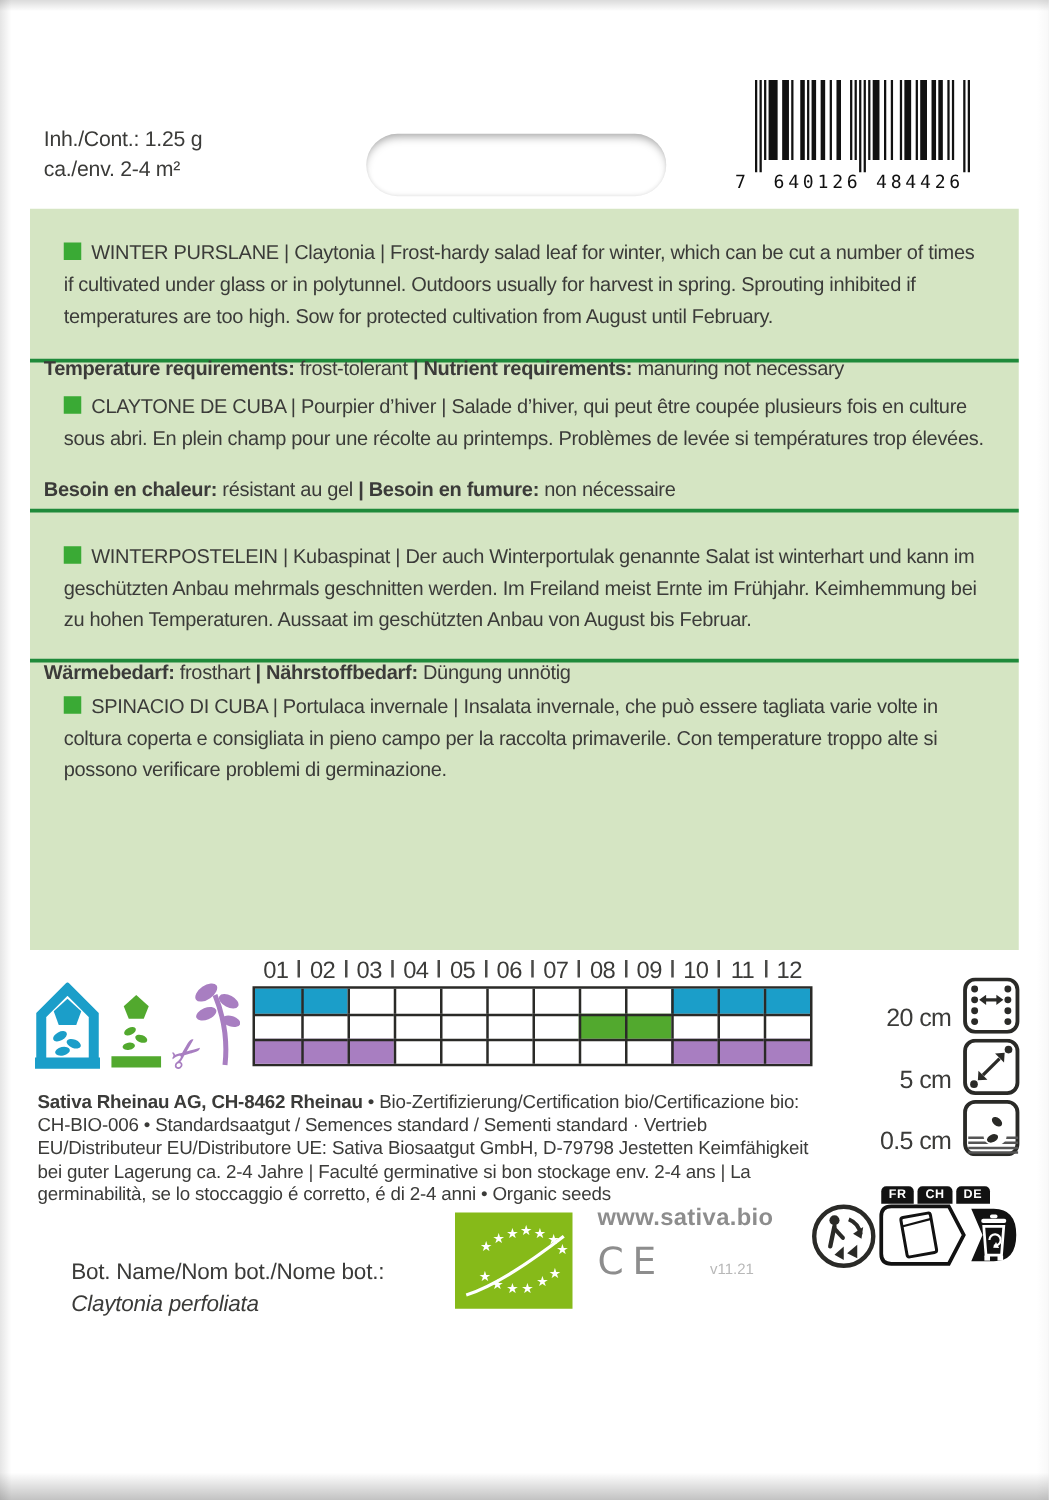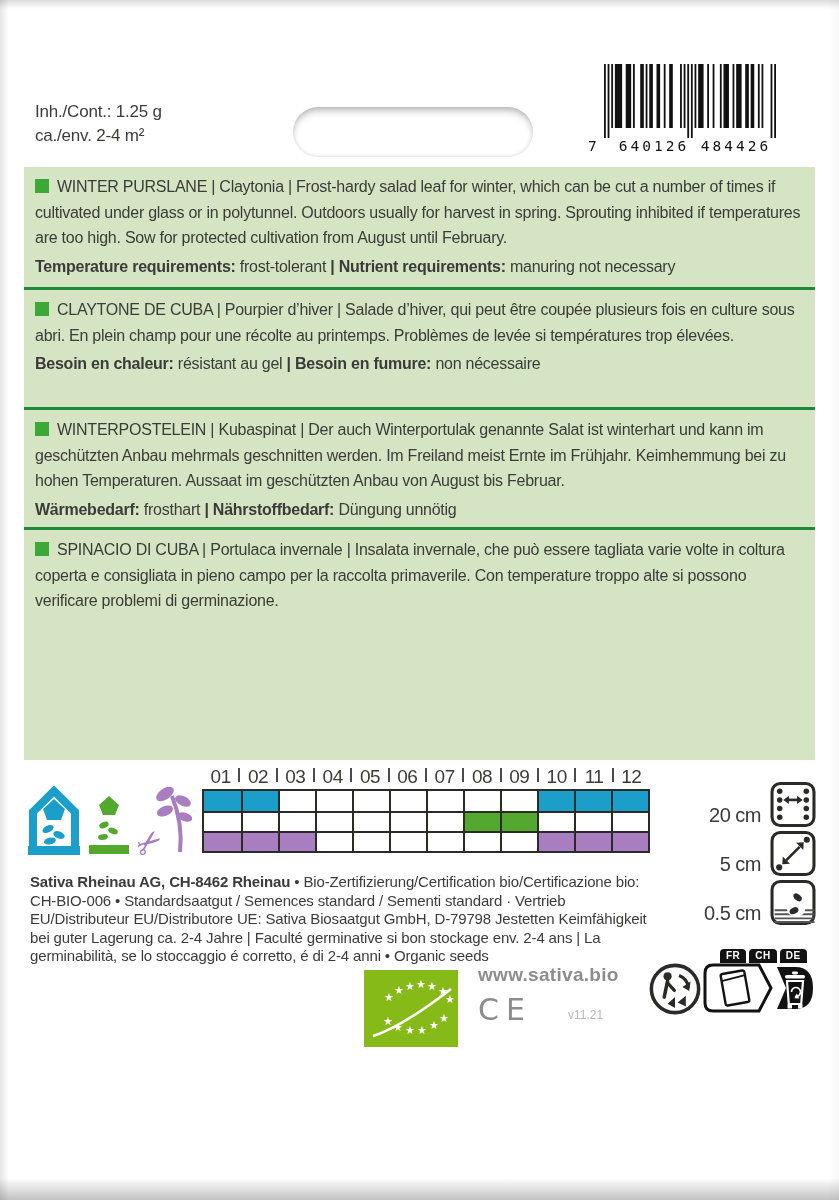--- a/index.html
+++ b/index.html
@@ -21,21 +21,21 @@
   .bc-digits{position:absolute;top:72px;left:0;width:100%;height:20px;
              font-family:"DejaVu Sans Mono",monospace;font-size:14.5px;color:#111;}
   .bc-prefix{position:absolute;left:-16px;top:2px;}
   .bc-left{position:absolute;left:12px;top:2px;width:76px;text-align:center;letter-spacing:3px;}
   .bc-right{position:absolute;left:94px;top:2px;width:76px;text-align:center;letter-spacing:3px;}
 
   
   .green-panel{position:absolute;left:24px;top:167px;width:791px;height:593px;background:#d5e5c3;}
   .section{height:120px;box-sizing:border-box;padding:7px 11px 0;}
   .section + .section{border-top:3px solid #1f8a3a;}
-  .sec-body{margin:0;font-size:16px;line-height:25.5px;letter-spacing:-.25px;}
+  .sec-body{margin:16px;font-size:16px;line-height:25.5px;letter-spacing:-.25px;}
   .sec-req{margin:3px 0 0;font-size:16px;line-height:25px;letter-spacing:-.25px;}
   .bold{font-weight:bold;}
   .bullet{display:inline-block;width:14px;height:14px;background:#3aaa35;margin-right:8px;vertical-align:-1px;}
 
   
   .cal-icons{position:absolute;left:28px;top:784px;display:flex;align-items:flex-end;gap:9px;height:72px;}
   .cal-table{position:absolute;left:202px;top:764px;width:448px;}
   .cal-head{display:grid;grid-template-columns:repeat(12,1fr);height:25px;font-size:19px;letter-spacing:-.5px;}
   .hcell{position:relative;display:flex;align-items:center;justify-content:center;}
   .hcell + .hcell::before{content:"";position:absolute;left:-1px;top:4px;width:2px;height:14px;background:#4a4a48;}
@@ -54,21 +54,21 @@
 
   
   .bot-name{position:absolute;left:57px;top:1004px;font-size:18px;line-height:26px;letter-spacing:-.2px;}
   .bot-italic{font-style:italic;}
   .eu-bio{position:absolute;left:364px;top:970px;width:94px;height:77px;background:#86ba19;}
   .site-url{position:absolute;left:478px;top:964px;font-size:19px;font-weight:bold;color:#8d8d8d;letter-spacing:.3px;}
   .ce-mark{position:absolute;left:478px;top:992px;font-family:"DejaVu Sans",sans-serif;font-size:30px;color:#8d8d8d;letter-spacing:7px;}
   .version{position:absolute;left:568px;top:1008px;font-size:12px;color:#b8b8b8;}
   .triman{position:absolute;left:648px;top:962px;}
   .pkg-label{position:absolute;left:703px;top:949px;width:114px;}
-  .pkg-tabs{display:flex;gap:3px;margin-left:17px;}
+  .pkg-tabs{display:flex;gap:3px;margin-left:2px;}
   .pkg-tab{background:#121212;color:#fff;font-size:10px;font-weight:bold;letter-spacing:.5px;
            padding:1px 6px 2px;border-radius:4px 4px 0 0;}
 </style>
 </head>
 <body>
 
 <div class="page">
 
   <div class="content-info">
     <div>Inh./Cont.:  1.25 g</div>
@@ -261,20 +261,24 @@
         <rect x="3" y="42.5" width="38" height="0.1" fill="none"></rect>
       </svg>
     </div>
   </div>
 
   <p class="company">
     <b>Sativa Rheinau AG, CH-8462 Rheinau</b>
     <span>• Bio-Zertifizierung/Certification bio/Certificazione bio: CH-BIO-006 • Standardsaatgut / Semences standard / Sementi standard · Vertrieb EU/Distributeur EU/Distributore UE: Sativa Biosaatgut GmbH, D-79798 Jestetten Keimfähigkeit bei guter Lagerung ca. 2-4 Jahre | Faculté germinative si bon stockage env. 2-4 ans | La germinabilità, se lo stoccaggio é corretto, é di 2-4 anni • Organic seeds</span>
   </p>
 
+  <div class="bot-name">
+    <div>Bot. Name/Nom bot./Nome bot.:</div>
+    <div class="bot-italic">Claytonia perfoliata</div>
+  </div>
 
   <div class="eu-bio">
     <svg width="94" height="77" viewBox="0 0 94 77">
       <g fill="#fff" font-family="DejaVu Sans" font-size="11" text-anchor="middle">
         <text x="25" y="31">★</text>
           <text x="35" y="24">★</text>
           <text x="46" y="20">★</text>
         <text x="57" y="18">★</text>
           <text x="68" y="20">★</text>
           <text x="79" y="25">★</text>

